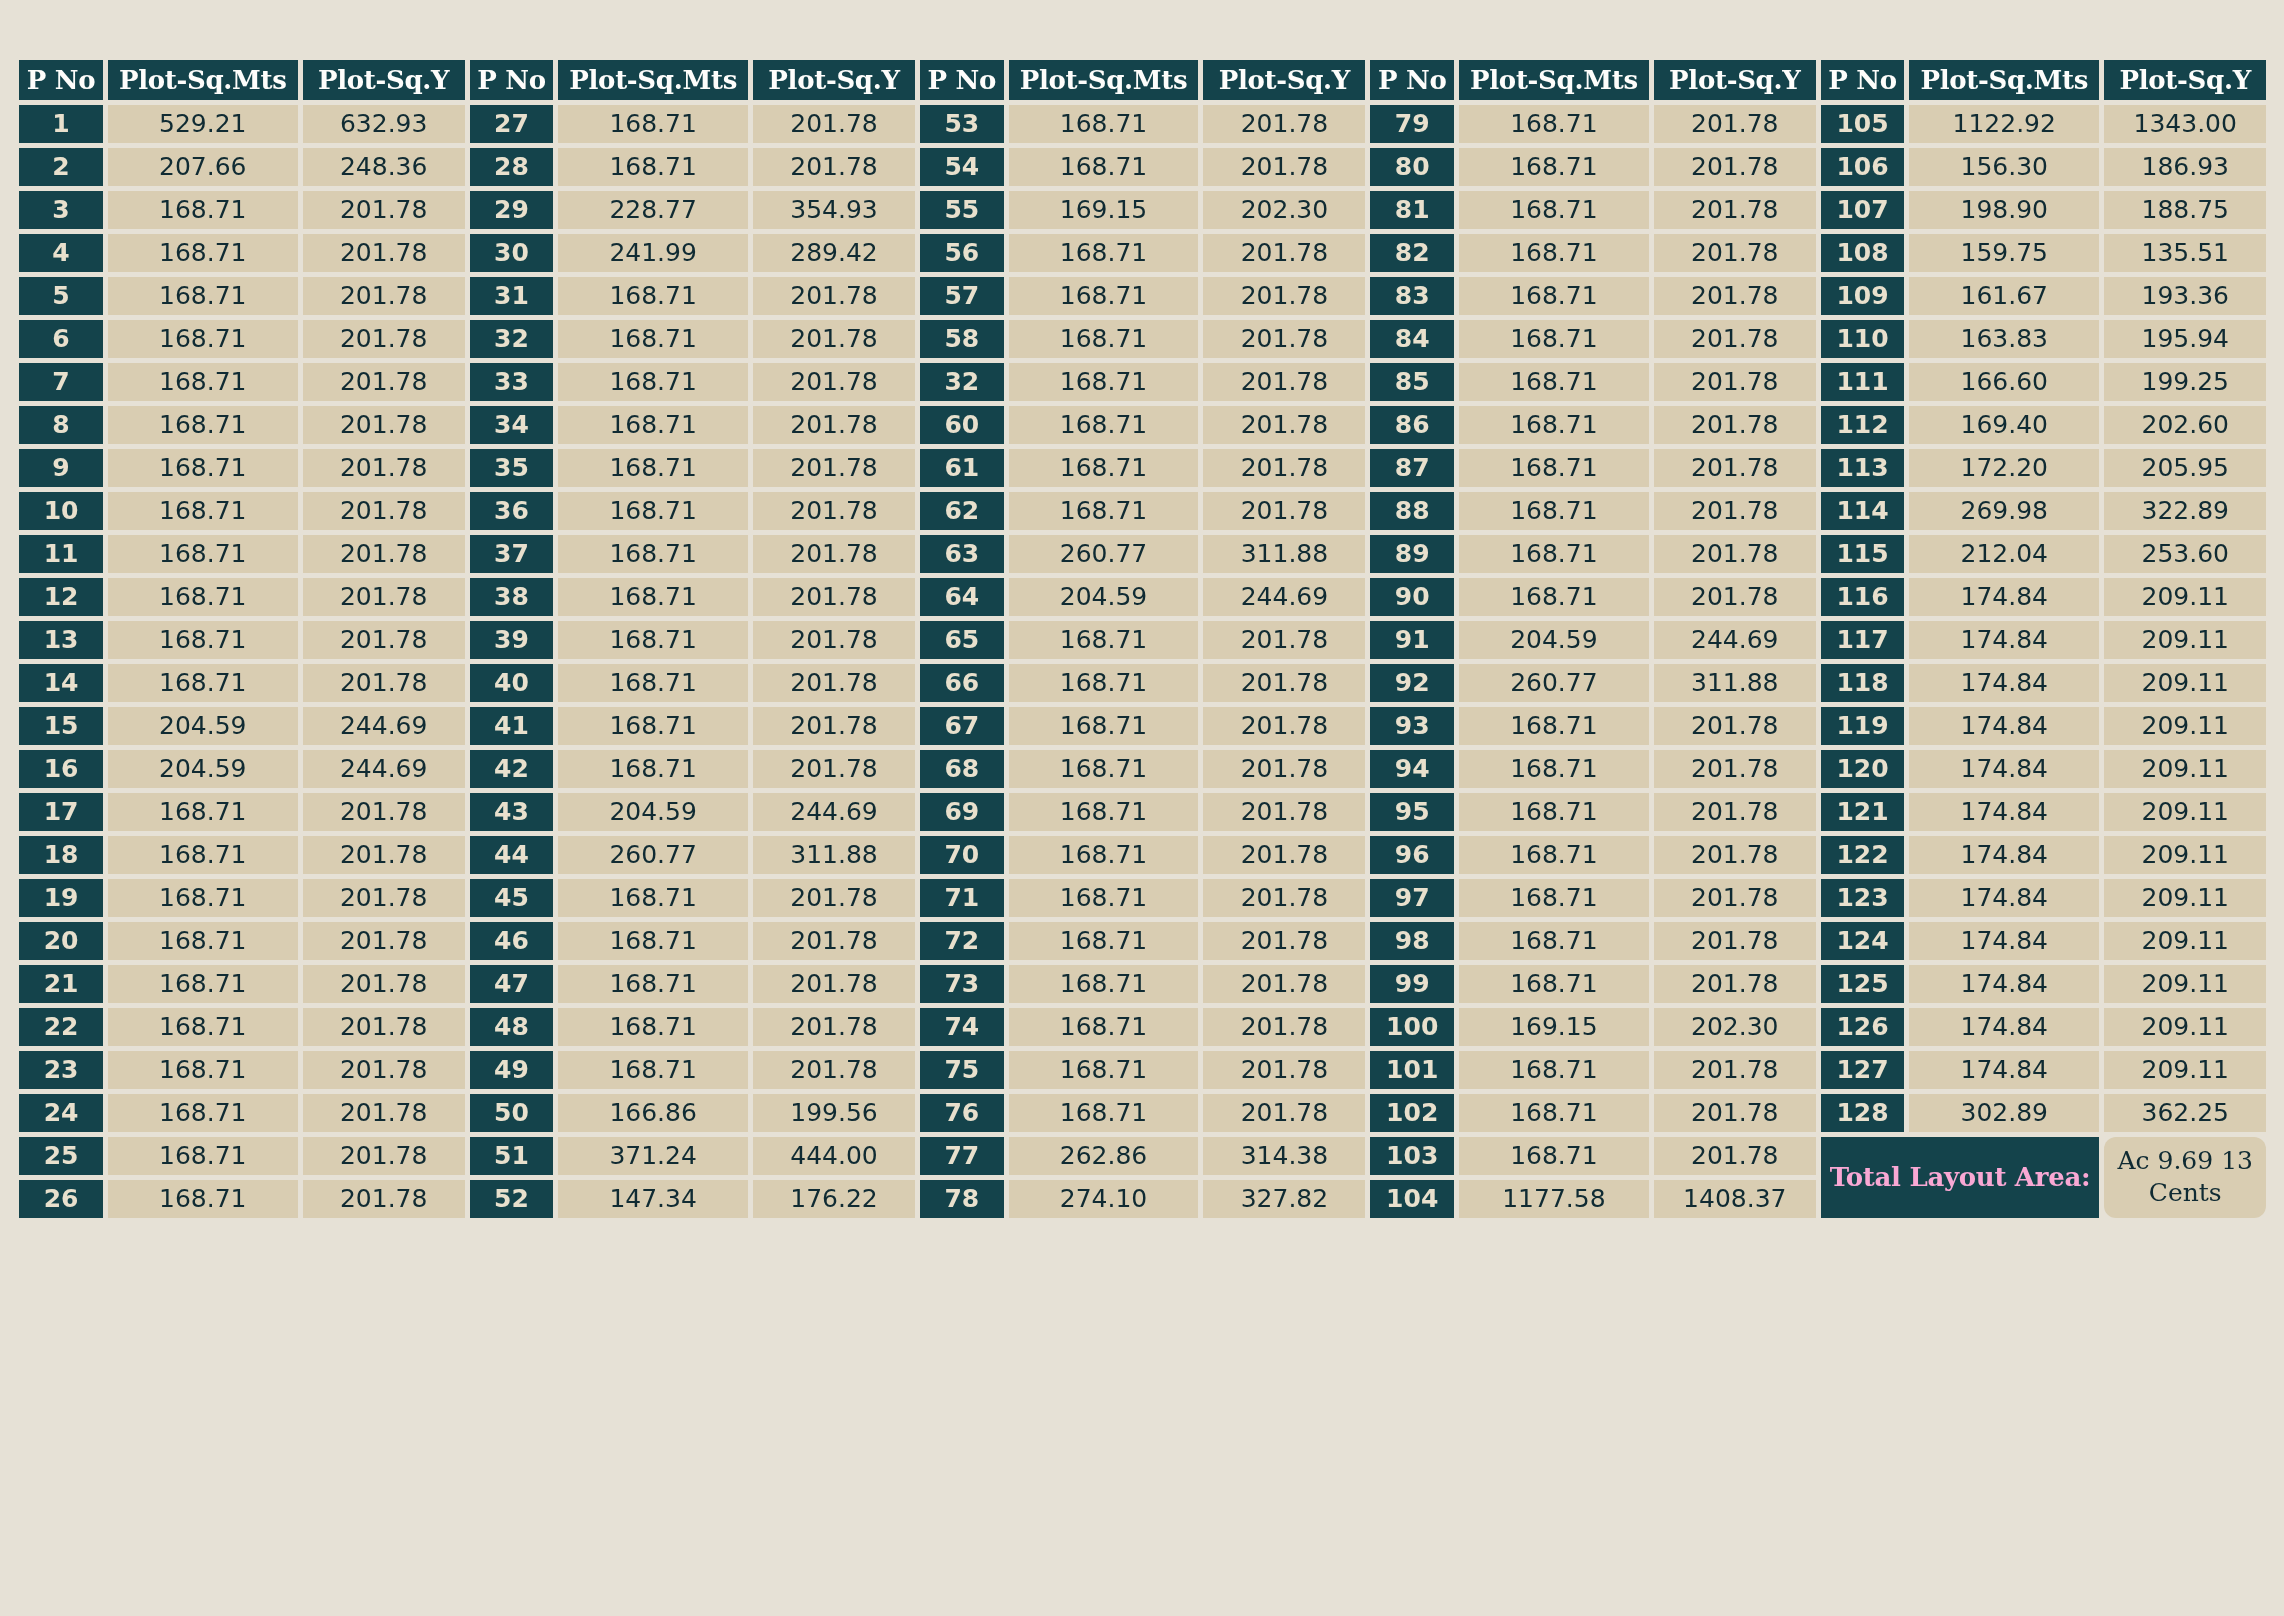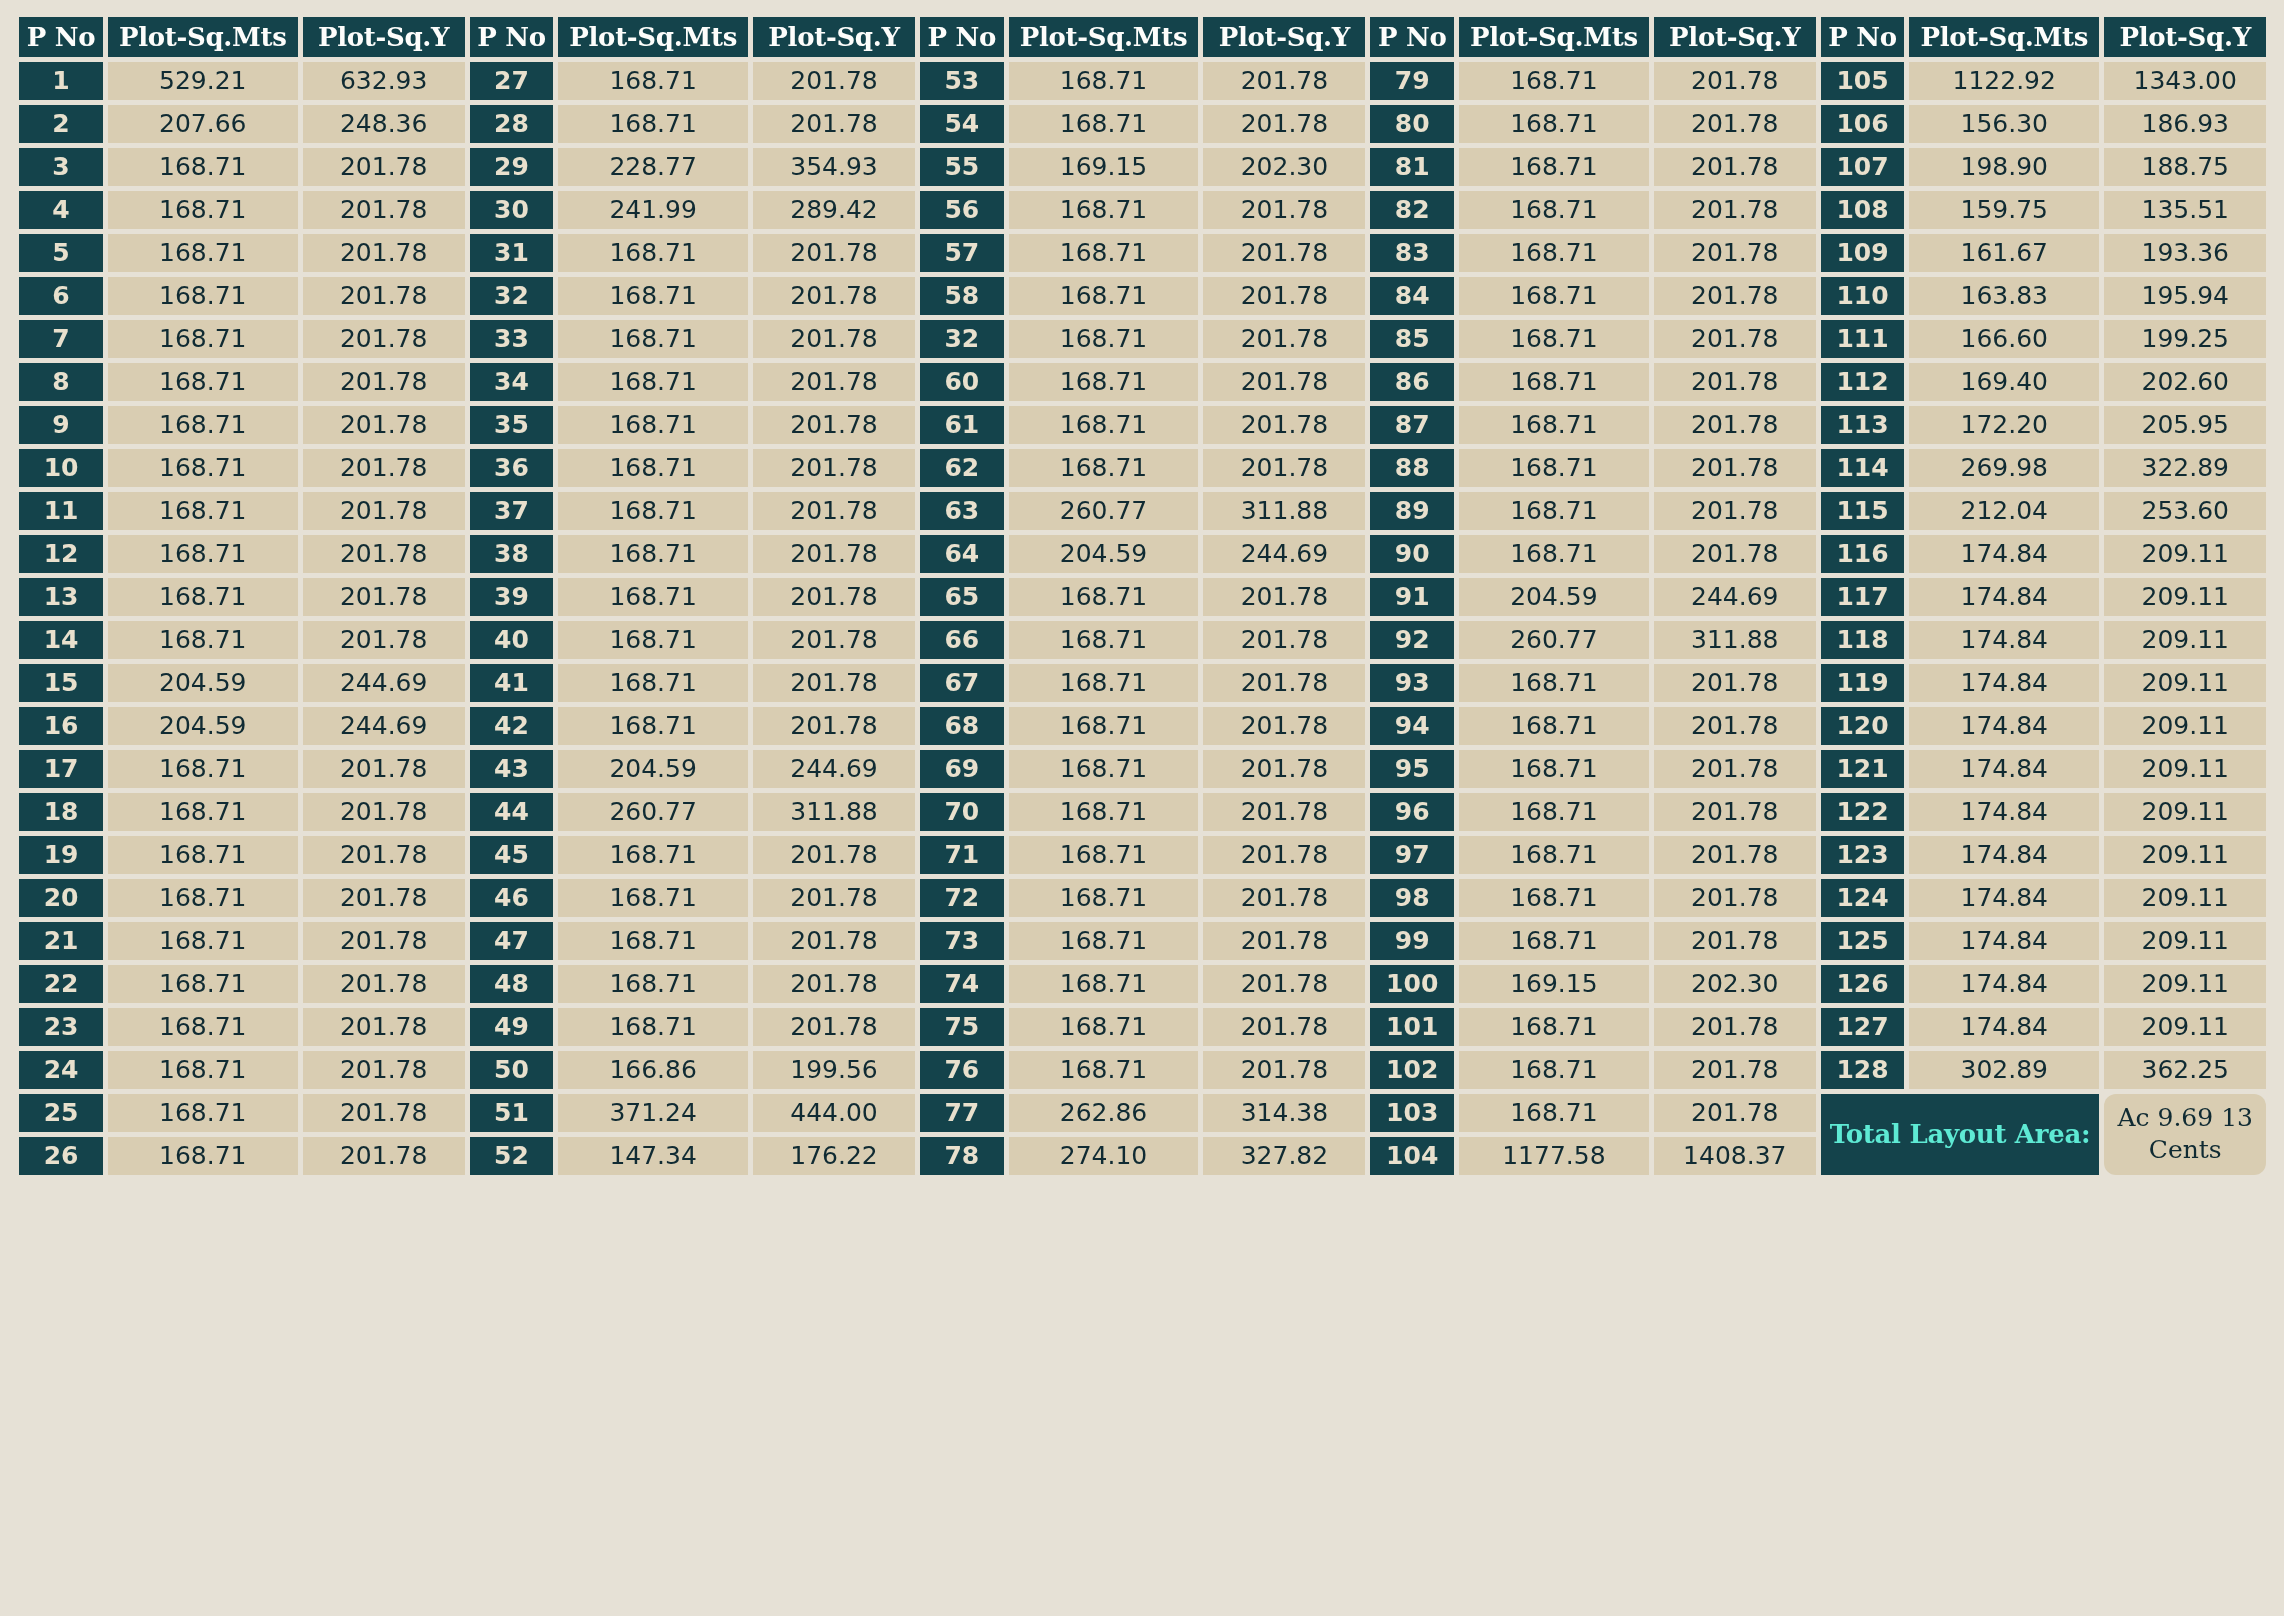--- a/index.html
+++ b/index.html
@@ -12,20 +12,21 @@
     background: #e6e1d6;
     font-family: "Liberation Sans", sans-serif;
     overflow: hidden;
   }
   .sheet {
     width: 2284px;
     height: 1352px;
     box-sizing: border-box;
     padding: 11.7px 14.3px 15.6px 14.3px;
     background: #e6e1d6;
+    margin-top: 43px;
   }
   table.plot-table {
     border-collapse: separate;
     border-spacing: 5.9px 5.9px;
     table-layout: fixed;
     width: 2257px;
   }
   table.plot-table th,
   table.plot-table td {
     padding: 0;
@@ -59,21 +60,21 @@
     color: #102b33;
     font-family: "DejaVu Sans", sans-serif;
     font-weight: 400;
     font-size: 25px;
     text-align: center;
     height: 38px;
     line-height: 38px;
   }
   .total-label-cell {
     background: #14434b;
-    color: #5eead4;
+    color: #f9a8d4;
     font-family: "DejaVu Serif", "Liberation Serif", serif;
     font-weight: 700;
     font-size: 26px;
     text-align: center;
     vertical-align: middle;
     letter-spacing: -0.3px;
   }
   .total-value-cell {
     background: #d9cdb2;
     color: #102b33;

